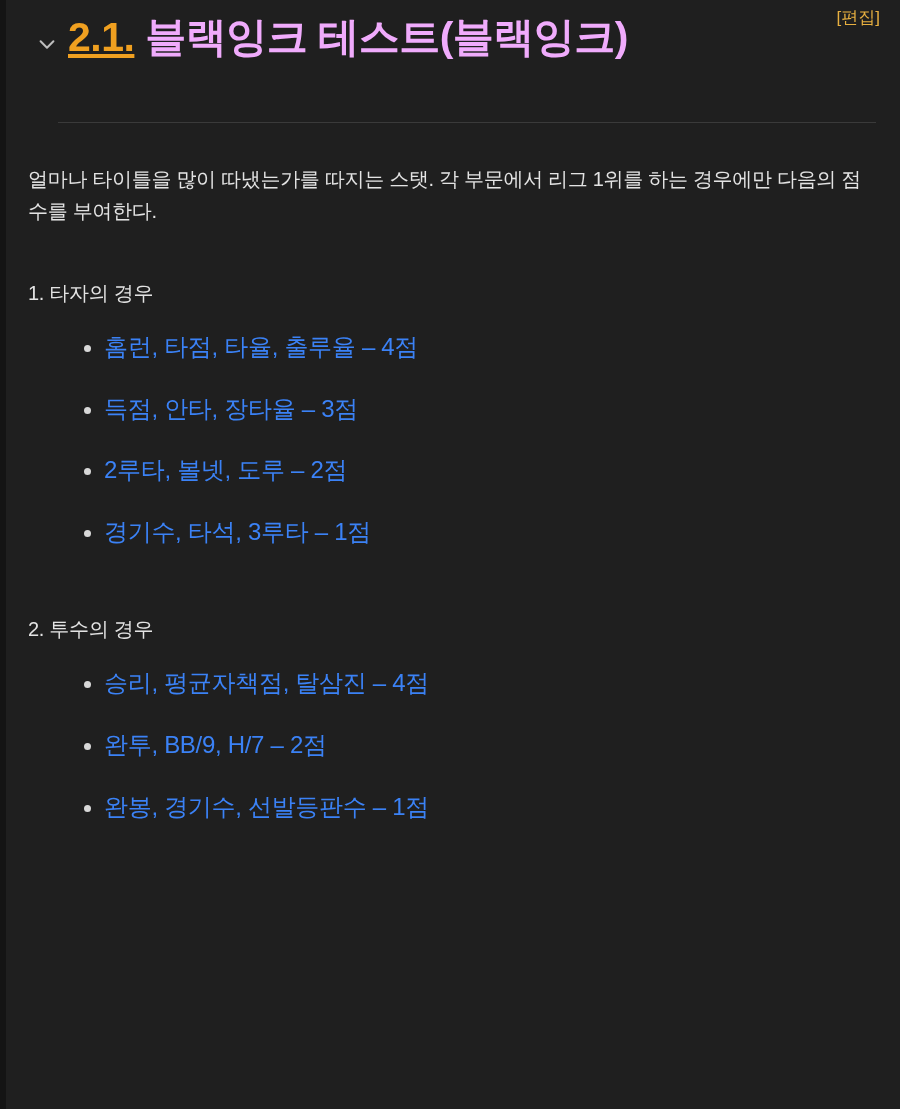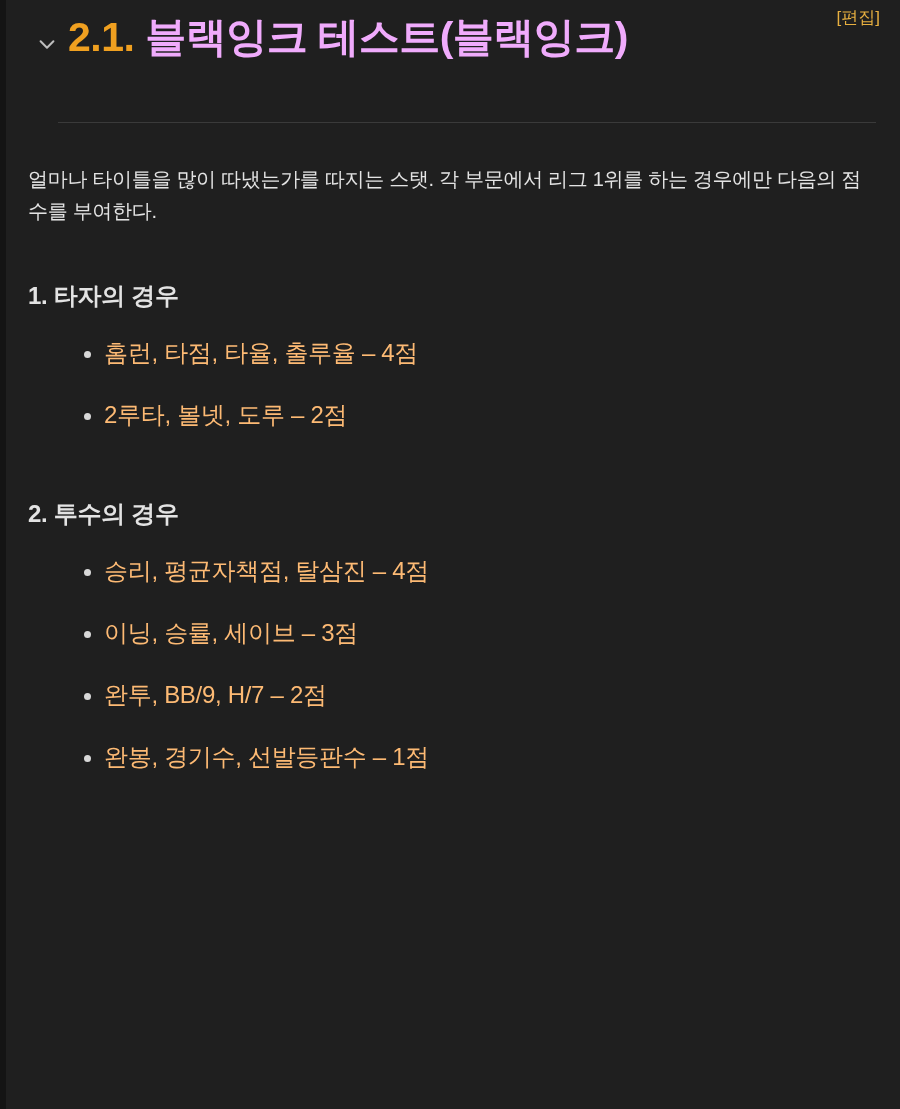--- a/index.html
+++ b/index.html
@@ -71,20 +71,21 @@
     font-size: 41px;
     font-weight: bold;
     line-height: 1.25;
     letter-spacing: -0.5px;
     padding-top: 4px;
     white-space: nowrap;
   }
   .heading-number {
     color: #f0a020;
     font-weight: bold;
+    text-decoration: underline;
   }
   .heading-title {
     color: #f0abfc;
     font-weight: bold;
   }
 
   .edit-link {
     position: absolute;
     right: 2px;
     top: 6px;
@@ -105,38 +106,37 @@
   
   .para {
     font-size: 20px;
     line-height: 1.62;
     color: #e3e3e3;
     margin: 40px 4px 0 2px;
     letter-spacing: -0.3px;
   }
 
   .section-label {
-    font-size: 24px;
+    font-size: 20px;
     line-height: 1.5;
     color: #e3e3e3;
     margin: 50px 0 0 2px;
     letter-spacing: -0.3px;
-    font-weight: bold;
   }
 
   ul.bullets {
     list-style: none;
     margin: 22px 0 0 0;
     padding: 0;
   }
   ul.bullets li {
     position: relative;
     font-size: 24px;
     line-height: 1.45;
-    color: #fdba74;
+    color: #3b82f6;
     padding: 0 0 0 78px;
     margin: 0 0 27px 0;
     letter-spacing: -0.3px;
   }
   ul.bullets li:last-child {
     margin-bottom: 0;
   }
   ul.bullets li::before {
     content: "";
     position: absolute;
@@ -178,28 +178,29 @@
     </div>
 
     <div class="divider"></div>
 
     <p class="para">얼마나 타이틀을 많이 따냈는가를 따지는 스탯. 각 부문에서 리그 1위를 하는 경우에만 다음의 점수를 부여한다.</p>
 
     <p class="section-label">1. 타자의 경우</p>
 
     <ul class="bullets">
       <li>홈런, 타점, 타율, 출루율 – 4점</li>
+      <li>득점, 안타, 장타율 – 3점</li>
       <li>2루타, 볼넷, 도루 – 2점</li>
+      <li>경기수, 타석, 3루타 – 1점</li>
     </ul>
 
     <div class="group-gap"></div>
 
     <p class="section-label">2. 투수의 경우</p>
 
     <ul class="bullets">
       <li>승리, 평균자책점, 탈삼진 – 4점</li>
-      <li>이닝, 승률, 세이브 – 3점</li>
       <li>완투, BB/9, H/7 – 2점</li>
       <li>완봉, 경기수, 선발등판수 – 1점</li>
     </ul>
 
   </div>
 </div>
 
 </body></html>

